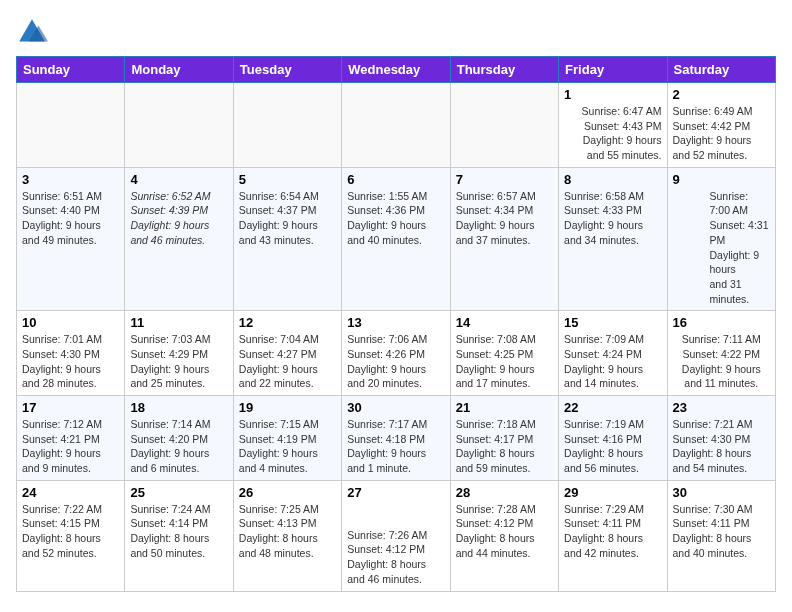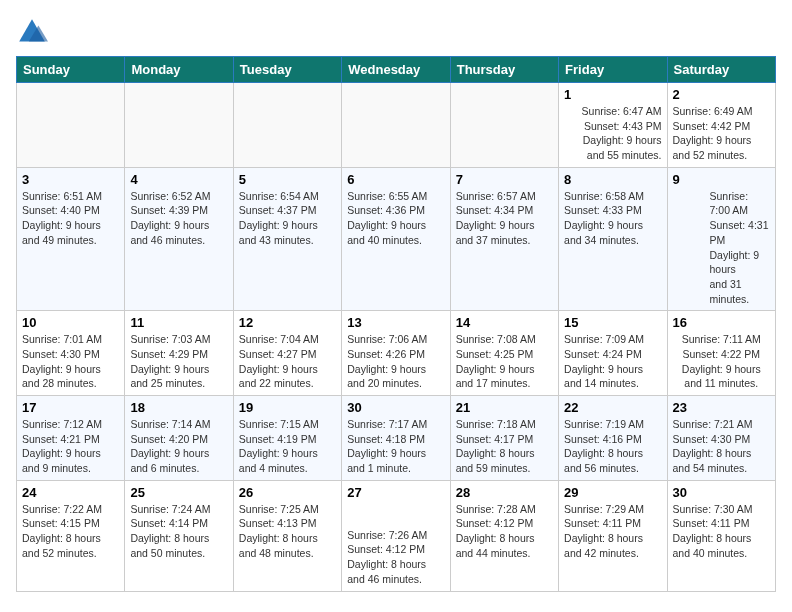--- a/index.html
+++ b/index.html
@@ -43,21 +43,21 @@
     .location-title {
       font-size: 16px;
       color: #333;
     }
     .calendar-table {
       width: 100%;
       border-collapse: collapse;
       font-size: 11px;
     }
     .calendar-table th {
-      background-color: #0f766e;
+      background-color: #6d28d9;
       color: white;
       text-align: left;
       padding: 5px 6px;
       font-size: 13px;
       font-weight: bold;
       border: 1px solid #2a7abf;
     }
     .calendar-table td {
       border: 1px solid #ccc;
       vertical-align: top;
@@ -137,35 +137,35 @@
       <tr class="row-even">
         <td>
           <div class="day-num">3</div>
           <div class="day-info" style="white-space: pre-line;">Sunrise: 6:51 AM
 Sunset: 4:40 PM
 Daylight: 9 hours
 and 49 minutes.</div>
         </td>
         <td>
           <div class="day-num">4</div>
-          <div class="day-info" style="white-space: pre-line;">Sunrise: 6:52 AM
+          <div class="day-info" style="white-space: pre-line; font-style: italic;">Sunrise: 6:52 AM
 Sunset: 4:39 PM
 Daylight: 9 hours
 and 46 minutes.</div>
         </td>
         <td>
           <div class="day-num">5</div>
           <div class="day-info" style="white-space: pre-line;">Sunrise: 6:54 AM
 Sunset: 4:37 PM
 Daylight: 9 hours
 and 43 minutes.</div>
         </td>
         <td>
           <div class="day-num">6</div>
-          <div class="day-info" style="white-space: pre-line;">Sunrise: 6:55 AM
+          <div class="day-info" style="white-space: pre-line;">Sunrise: 1:55 AM
 Sunset: 4:36 PM
 Daylight: 9 hours
 and 40 minutes.</div>
         </td>
         <td>
           <div class="day-num">7</div>
           <div class="day-info" style="white-space: pre-line;">Sunrise: 6:57 AM
 Sunset: 4:34 PM
 Daylight: 9 hours
 and 37 minutes.</div>

